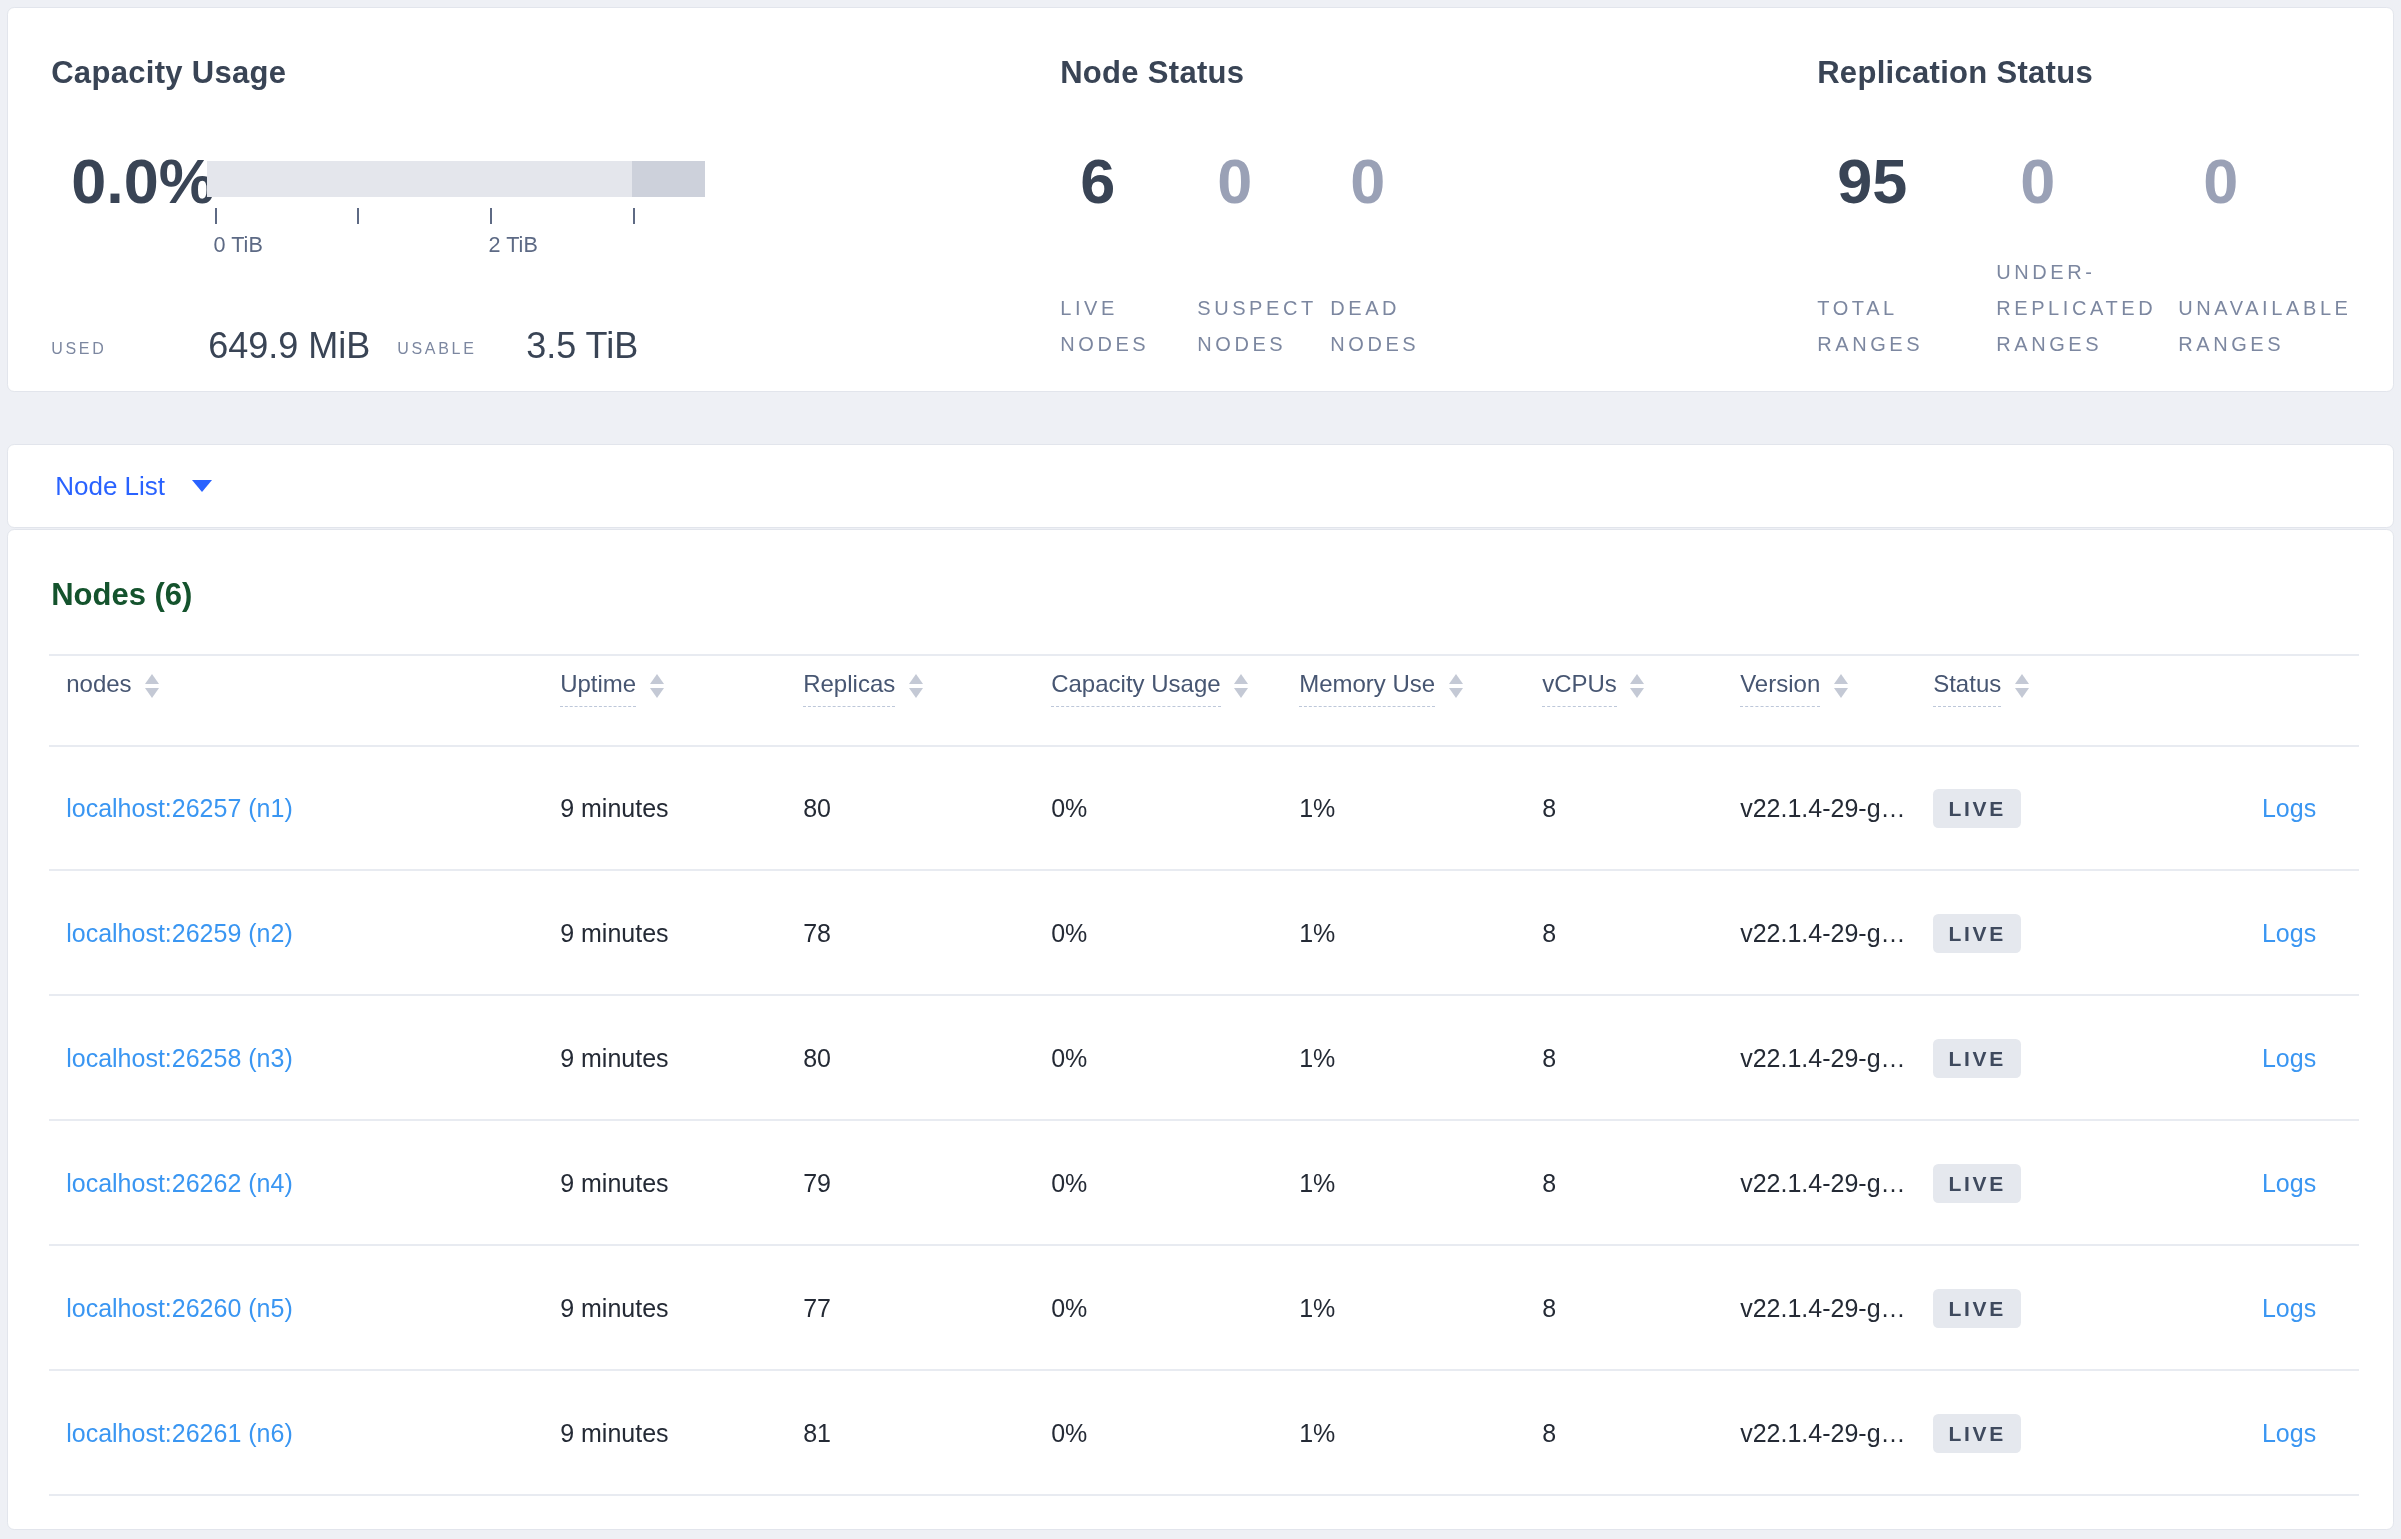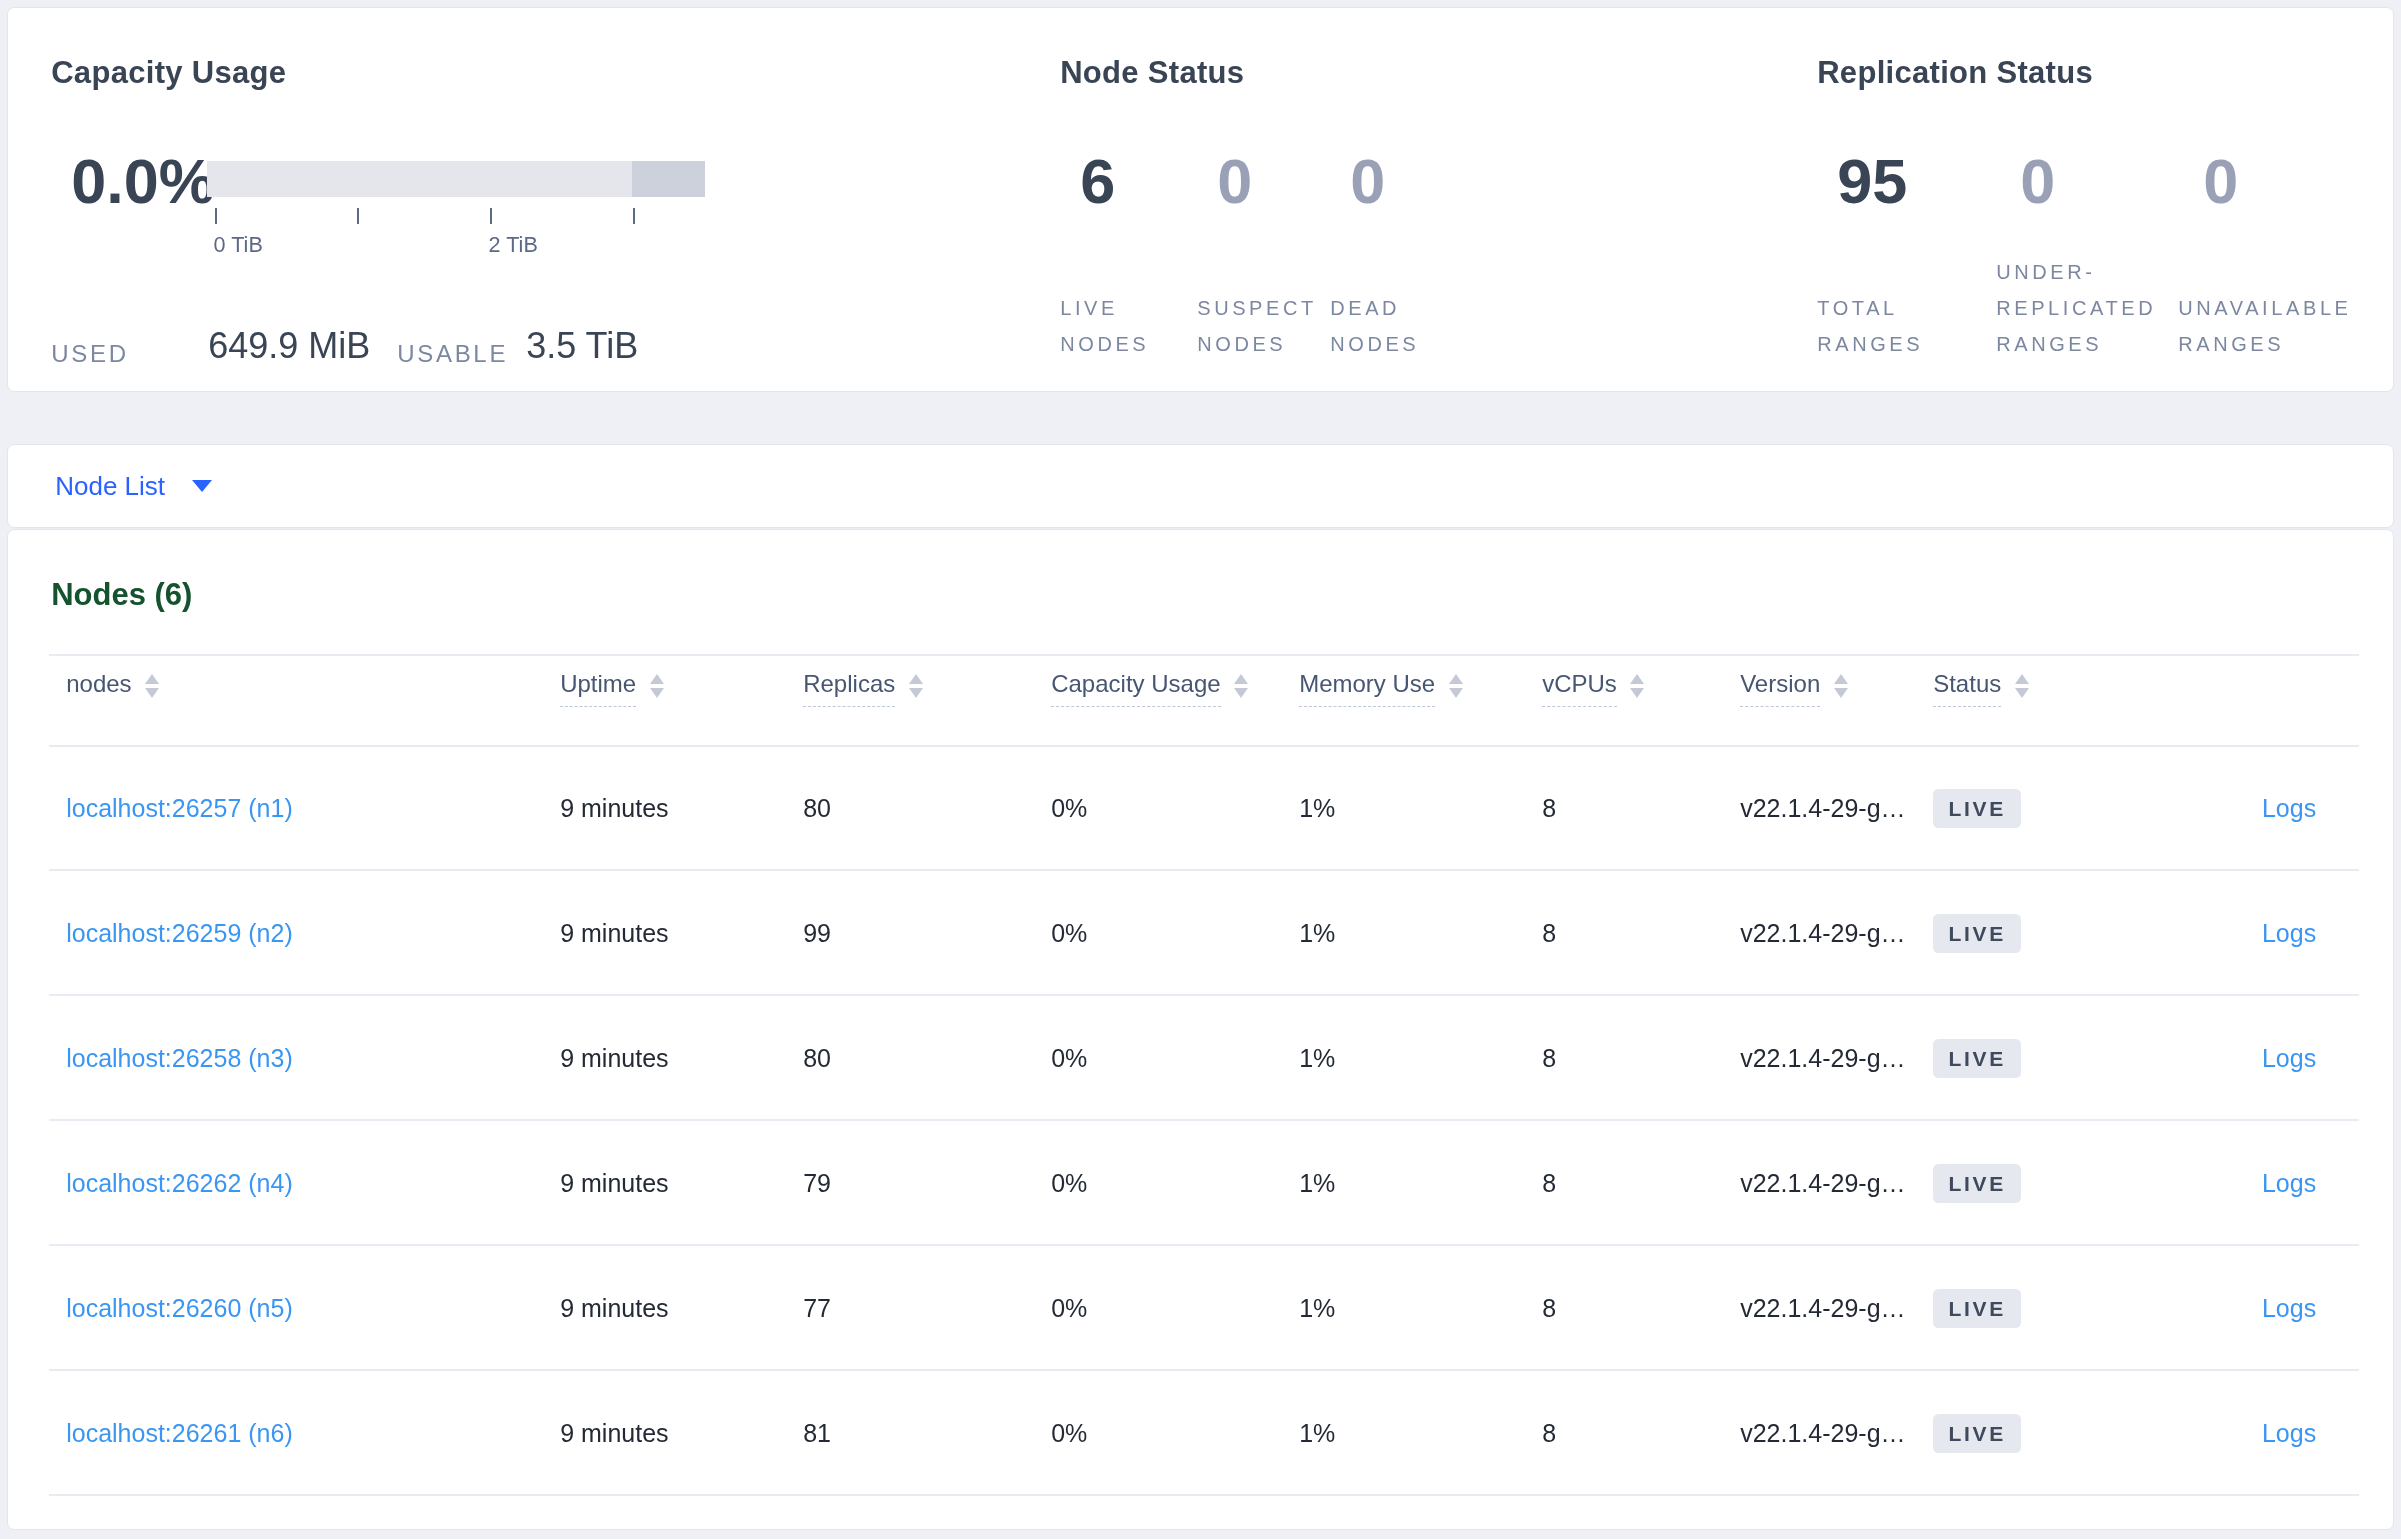--- a/index.html
+++ b/index.html
@@ -46,21 +46,21 @@
   }
   .tick {
     position:absolute; top:200px; width:1.8px; height:16px; background:#5e6a84;
   }
   .tick-label {
     position:absolute; top:224px; transform:translateX(-50%);
     font-size:21.6px; color:#5d6a85; white-space:nowrap;margin-left:22px;
   }
   .kv-label {
     position:absolute; top:332px;
-    font-size:24px; letter-spacing:2.7px; color:#7c87a0;
+    font-size:16px; letter-spacing:2.7px; color:#7c87a0;
   }
   .kv-value {
     position:absolute; top:317px;
     font-size:36px; font-weight:400; color:#394455; white-space:nowrap;
   }
 
   
   .selector-bar { left:7.2px; top:444px; width:2387px; height:84px; }
   .view-select {
     position:absolute; left:47px; top:0; height:100%;
@@ -254,21 +254,21 @@
         <span class="cell">0%</span>
         <span class="cell">1%</span>
         <span class="cell">8</span>
         <span class="cell">v22.1.4-29-g…</span>
         <div><span class="badge">LIVE</span></div>
         <a class="cell link logs-cell" href="#">Logs</a>
       </div>
       <div class="trow grid-row">
         <a class="cell link" href="#">localhost:26259 (n2)</a>
         <span class="cell">9 minutes</span>
-        <span class="cell">99</span>
+        <span class="cell">78</span>
         <span class="cell">0%</span>
         <span class="cell">1%</span>
         <span class="cell">8</span>
         <span class="cell">v22.1.4-29-g…</span>
         <div><span class="badge">LIVE</span></div>
         <a class="cell link logs-cell" href="#">Logs</a>
       </div>
       <div class="trow grid-row">
         <a class="cell link" href="#">localhost:26258 (n3)</a>
         <span class="cell">9 minutes</span>

